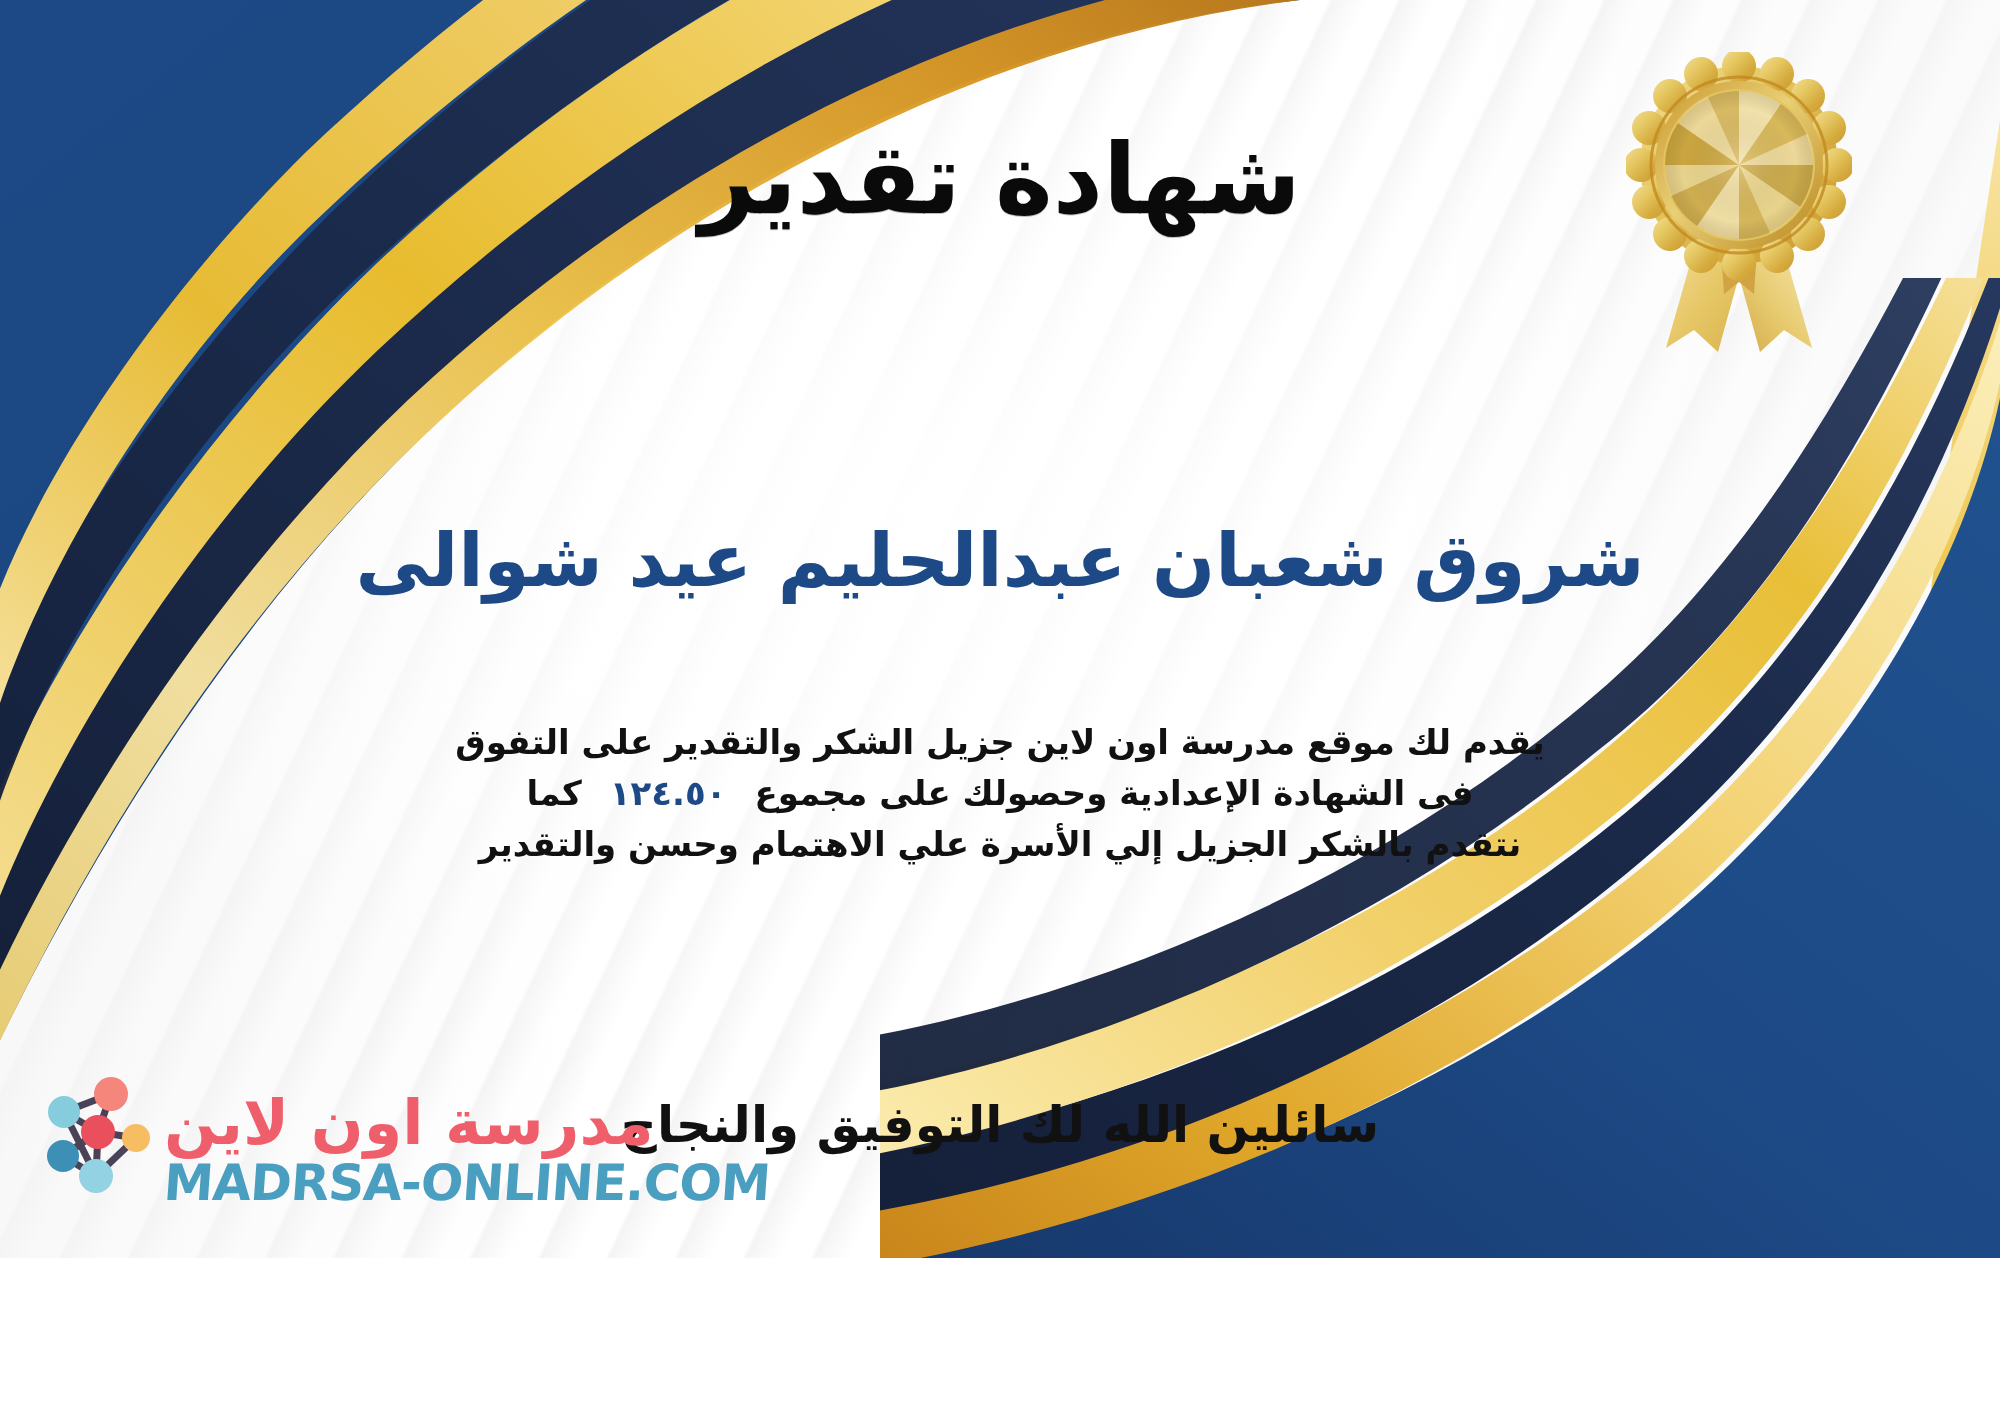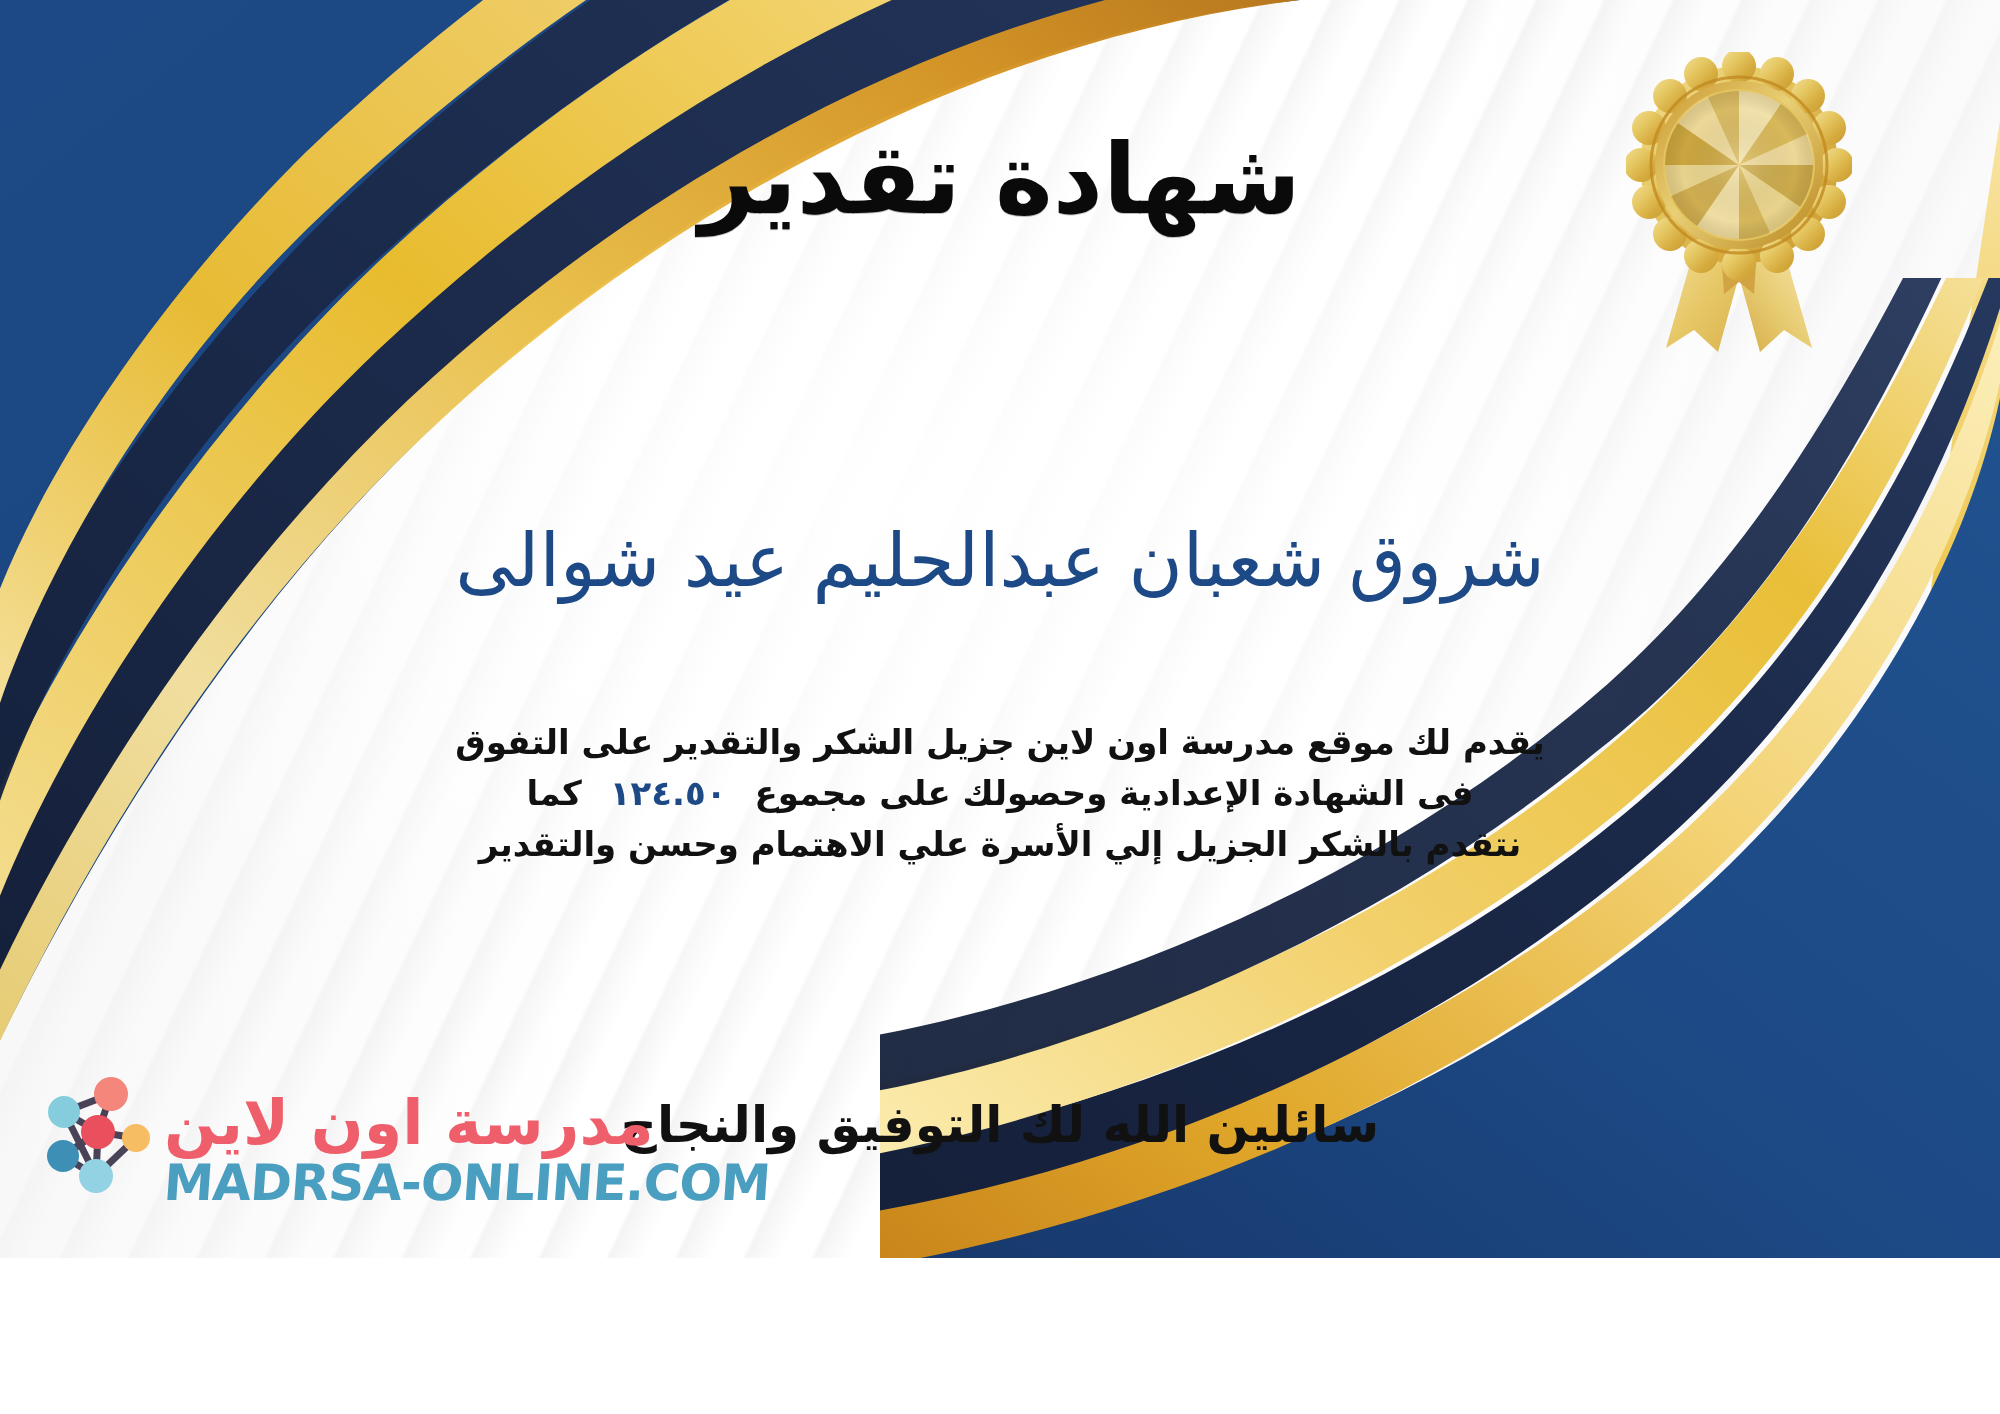--- a/index.html
+++ b/index.html
@@ -63,21 +63,21 @@
     color:#0a0a0a;
     line-height:1.05;
     text-shadow:0 1px 0 rgba(0,0,0,.25);
   }
 
   .recipient-name{
     position:absolute;
     top:518px;left:0;right:0;
     text-align:center;
     font-size:74px;
-    font-weight:400;
+    font-weight:700;
     color:#1d4a86;
     line-height:1.15;
     white-space:nowrap;
   }
 
   .body-block{
     position:absolute;
     top:720px;left:60px;right:60px;
     text-align:center;
     color:#111111;

